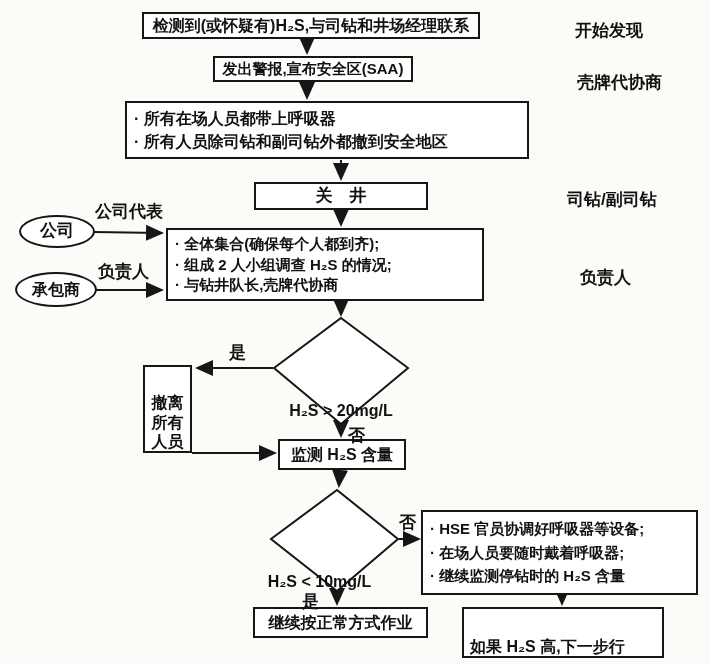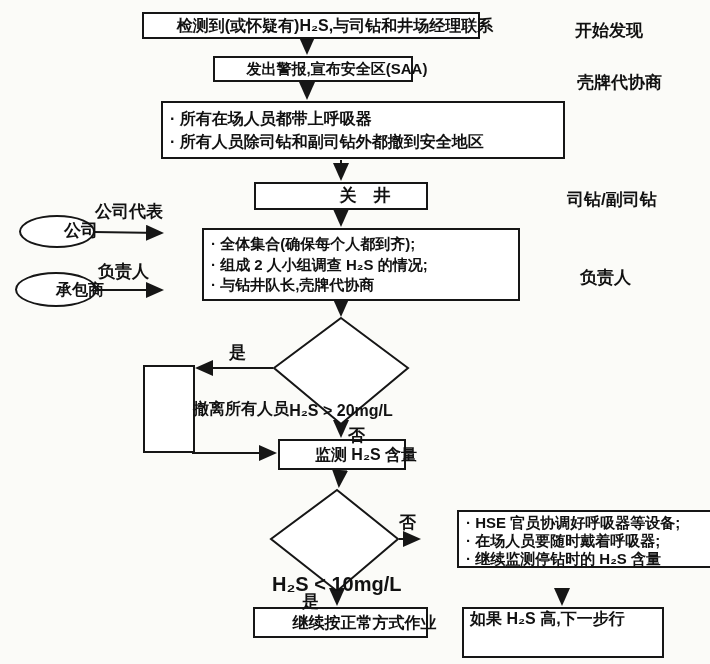--- a/index.html
+++ b/index.html
@@ -6,24 +6,23 @@
   .canvas{
     position:relative;width:710px;height:664px;background:#fbfbf8;
     font-family:"Liberation Sans",sans-serif;font-weight:700;color:#111;
     overflow:hidden;
   }
   svg.wires{position:absolute;left:0;top:0;z-index:0;}
   .node{
     position:absolute;box-sizing:border-box;border:2px solid #161616;background:#fff;
     display:flex;align-items:center;justify-content:center;white-space:nowrap;z-index:1;
     line-height:1.2;
-    padding-left:48px;
   }
-  .bullets{flex-direction:column;align-items:flex-start;justify-content:space-evenly;padding:2px 4px 2px 7px;margin-left:36px;}
-  .vlines{justify-content:space-between;}
+  .bullets{flex-direction:column;align-items:flex-start;justify-content:space-evenly;padding:2px 4px 2px 7px;}
+  .vlines{flex-direction:column;justify-content:flex-end;}
   .ell{border-radius:50%;}
   .lbl{position:absolute;white-space:nowrap;z-index:2;}
   .dtext{position:absolute;text-align:center;white-space:nowrap;z-index:2;margin-top:44px;}
 </style>
 </head>
 <body>
 
 <div class="canvas">
 
   <svg class="wires" width="710" height="664" viewBox="0 0 710 664">
@@ -71,39 +70,39 @@
   </div>
 
   <div class="node vlines" style="left:143px;top:365px;width:49px;height:88px;font-size:16px">
     <div>撤离</div>
     <div>所有</div>
     <div>人员</div>
   </div>
 
   <div class="node" style="left:278px;top:439px;width:128px;height:31px;font-size:16px">监测 H₂S 含量</div>
 
-  <div class="node bullets" style="left:421px;top:510px;width:277px;height:58px;font-size:15px">
+  <div class="node bullets" style="left:421px;top:510px;width:277px;height:85px;font-size:15px">
     <div>· HSE 官员协调好呼吸器等设备;</div>
     <div>· 在场人员要随时戴着呼吸器;</div>
     <div>· 继续监测停钻时的 H₂S 含量</div>
   </div>
 
   <div class="node" style="left:253px;top:607px;width:175px;height:31px;font-size:16px">继续按正常方式作业</div>
 
   <div class="node vlines" style="left:462px;top:607px;width:202px;height:51px;font-size:16px;align-items:flex-start;padding-left:6px">
     <div>如果 H₂S 高,下一步行</div>
   </div>
 
   <div class="node ell" style="left:19px;top:215px;width:76px;height:33px;font-size:17px">公司</div>
 
   <div class="node ell" style="left:15px;top:272px;width:82px;height:35px;font-size:16px">承包商</div>
 
   <div class="dtext" style="left:276px;top:358px;width:130px;font-size:16px">H₂S &gt; 20mg/L</div>
 
-  <div class="dtext" style="left:272px;top:529px;width:127px;font-size:20px">H₂S &lt; 10mg/L</div>
+  <div class="dtext" style="left:256px;top:529px;width:127px;font-size:16px">H₂S &lt; 10mg/L</div>
 
   <div class="lbl" style="left:95px;top:200px;font-size:17px">公司代表</div>
   <div class="lbl" style="left:98px;top:260px;font-size:17px">负责人</div>
   <div class="lbl" style="left:229px;top:341px;font-size:17px">是</div>
   <div class="lbl" style="left:348px;top:424px;font-size:17px">否</div>
   <div class="lbl" style="left:399px;top:511px;font-size:17px">否</div>
   <div class="lbl" style="left:302px;top:590px;font-size:17px">是</div>
 
   <div class="lbl" style="left:575px;top:19px;font-size:17px">开始发现</div>
   <div class="lbl" style="left:577px;top:71px;font-size:17px">壳牌代协商</div>

